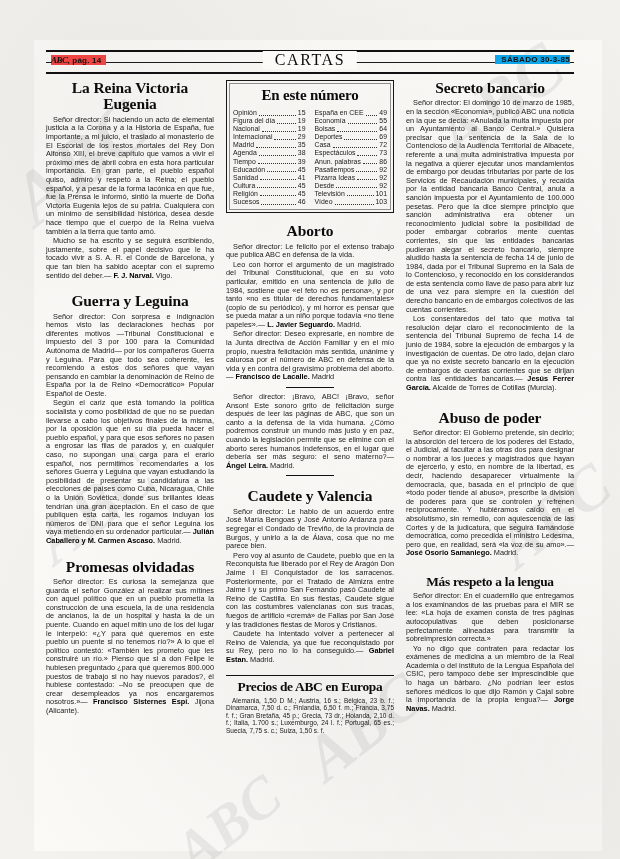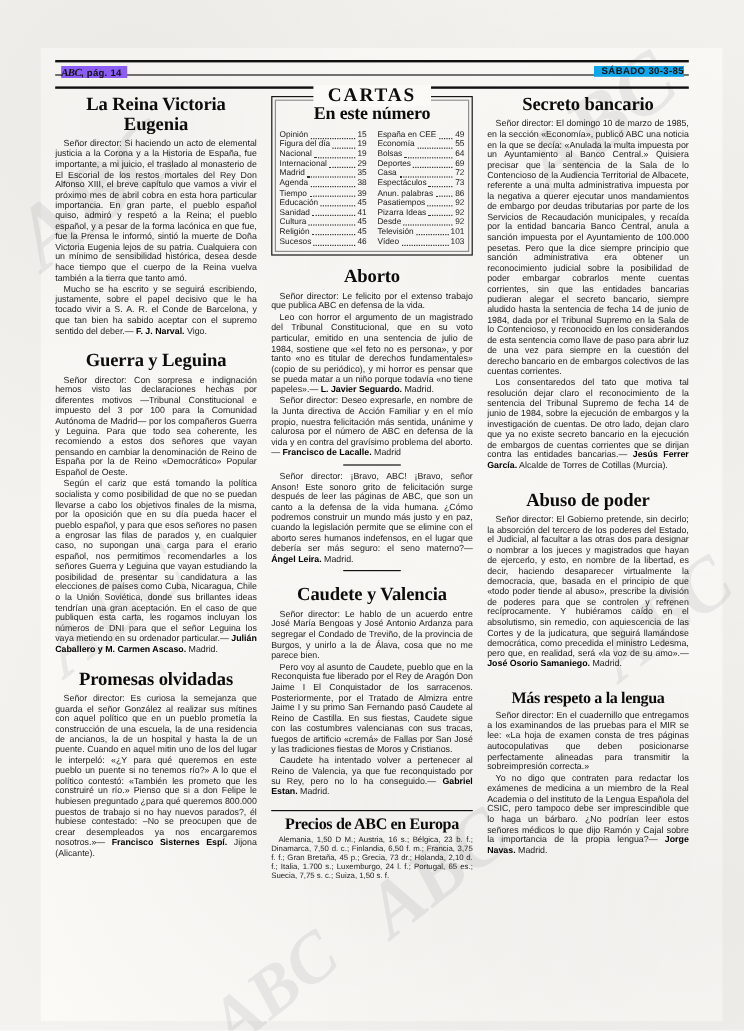--- a/index.html
+++ b/index.html
@@ -50,21 +50,21 @@
     border-top:2px solid #111;
     border-bottom:2px solid #111;
     box-sizing:border-box;
   }
   #masthead .mrule{
     position:absolute;left:0;right:0;top:10px;
     border-top:1px solid #1b1b1b;
   }
   #folio{
     position:absolute;left:5px;top:3px;
-    background:#8b5cf6;
+    background:#ef4444;
     padding:0 5px 0 0;
     font-size:8px;
     font-weight:700;
     letter-spacing:.2px;
     color:#111;
     font-family:"Liberation Sans", sans-serif;
     z-index:3;
     text-align:center;
   }
   #folio .abcmark{
@@ -73,26 +73,25 @@
     font-weight:700;
     font-size:9px;
     letter-spacing:-.5px;
   }
   #section-title{
     position:absolute;left:50%;top:-1px;
     transform:translateX(-50%);
     background:#fbfaf7;
     padding:0 12px;
     font-family:"Liberation Serif", serif;
-    font-weight:700;
+    font-weight:400;
     font-size:16px;
     letter-spacing:1.6px;
     color:#0d0d0d;
     z-index:3;
-    margin-top:20px;
   }
   #issue-date{
     position:absolute;right:4px;top:3px;
     background:#0ea5e9;
     padding:0 0 0 6px;
     font-size:8px;
     font-weight:700;
     letter-spacing:.3px;
     color:#111;
     z-index:3;

